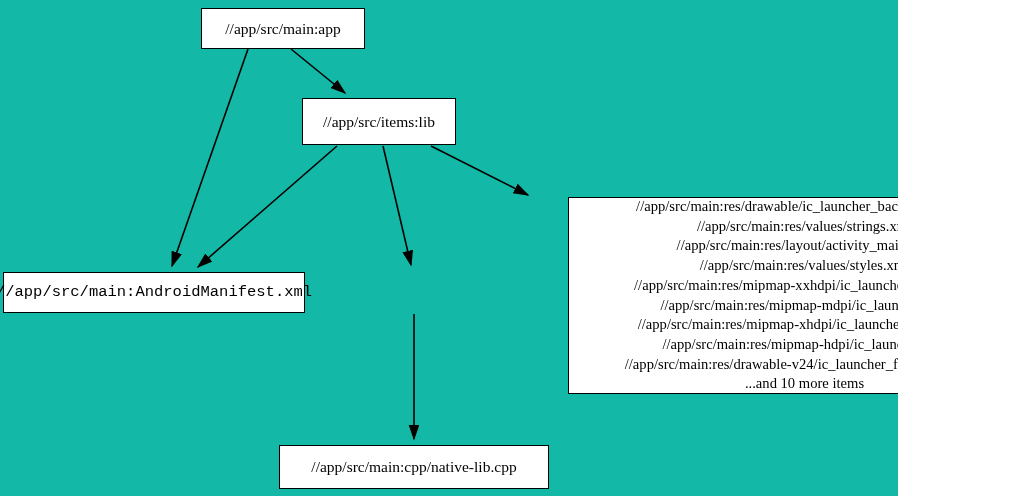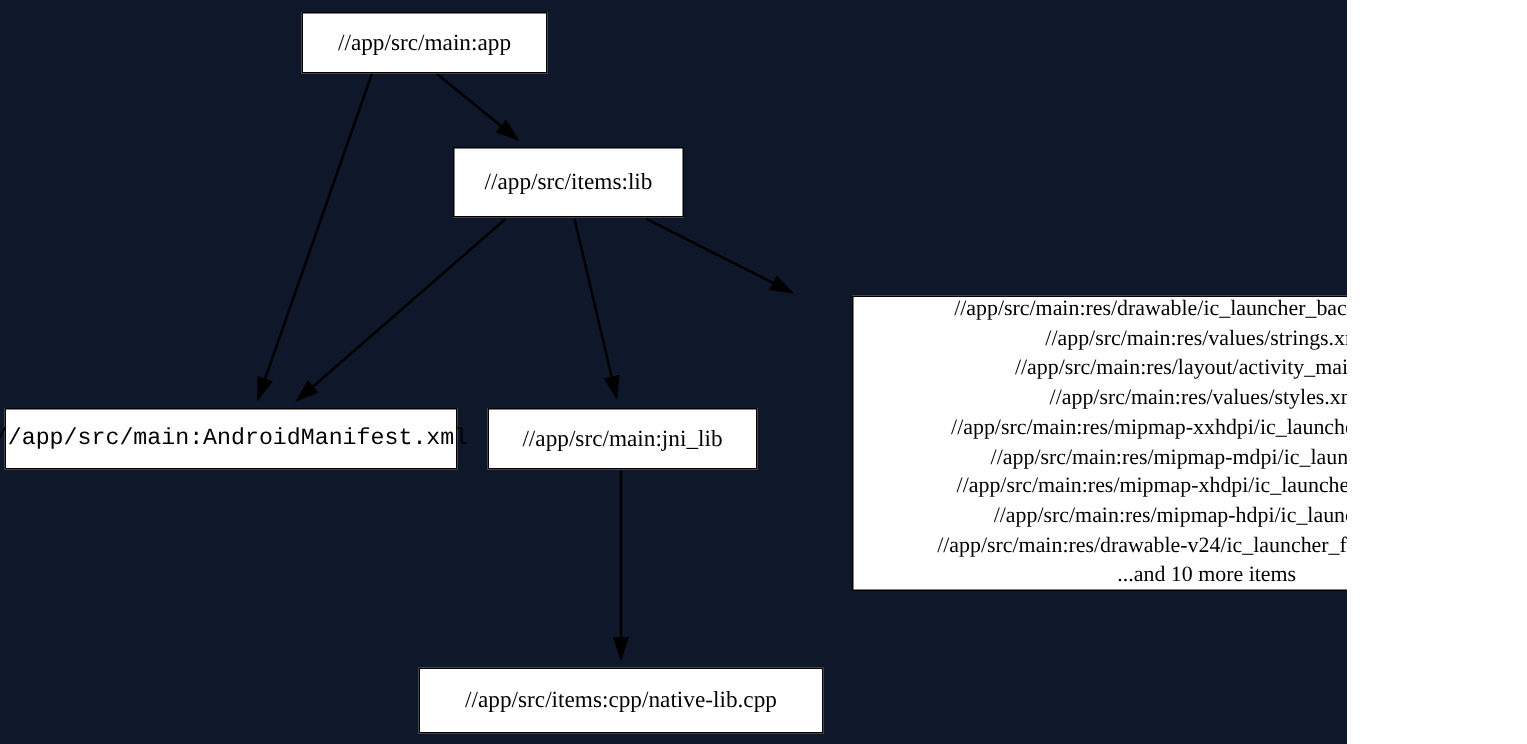--- a/index.html
+++ b/index.html
@@ -4,21 +4,21 @@
 <style>
   html, body {
     margin: 0;
     padding: 0;
     background: #ffffff;
   }
   #canvas {
     position: relative;
     width: 898px;
     height: 496px;
-    background: #0f172a;
+    background: #14b8a6;
     overflow: hidden;
     font-family: "Liberation Serif", "DejaVu Serif", serif;
   }
   #edges {
     position: absolute;
     left: 0;
     top: 0;
     width: 1018px;
     height: 496px;
     pointer-events: none;
@@ -91,26 +91,23 @@
   </div>
 
   <div class="node node-single" id="node-lib">
     <span class="label">//app/src/items:lib</span>
   </div>
 
   <div class="node node-single" id="node-manifest">
     <span class="label">//app/src/main:AndroidManifest.xml</span>
   </div>
 
-  <div class="node node-single" id="node-jnilib">
-    <span class="label">//app/src/main:jni_lib</span>
-  </div>
 
   <div class="node node-single" id="node-nativelib">
-    <span class="label">//app/src/items:cpp/native-lib.cpp</span>
+    <span class="label">//app/src/main:cpp/native-lib.cpp</span>
   </div>
 
   <div class="node node-multi" id="node-resfiles">
     <span class="label">//app/src/main:res/drawable/ic_launcher_background.xml
 //app/src/main:res/values/strings.xml
 //app/src/main:res/layout/activity_main.xml
 //app/src/main:res/values/styles.xml
 //app/src/main:res/mipmap-xxhdpi/ic_launcher_round.png
 //app/src/main:res/mipmap-mdpi/ic_launcher.png
 //app/src/main:res/mipmap-xhdpi/ic_launcher_round.png

